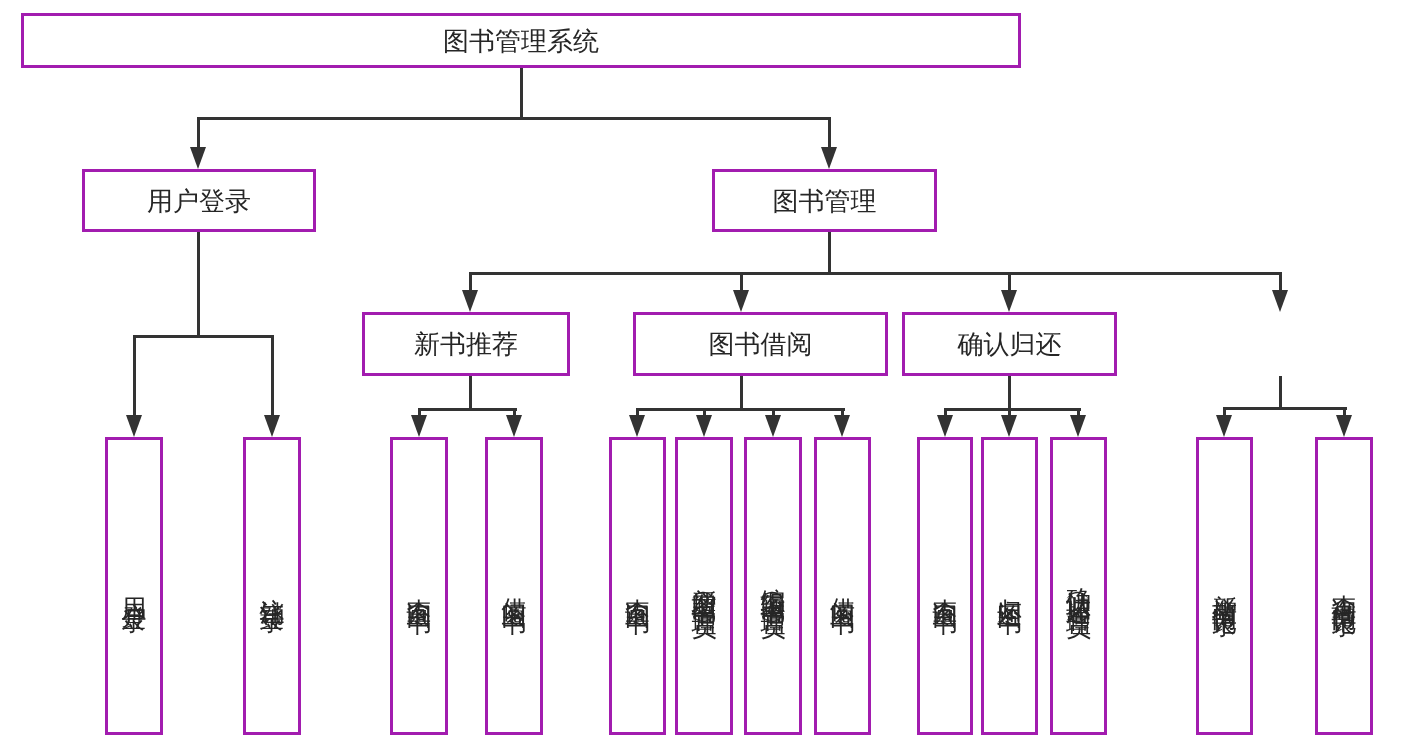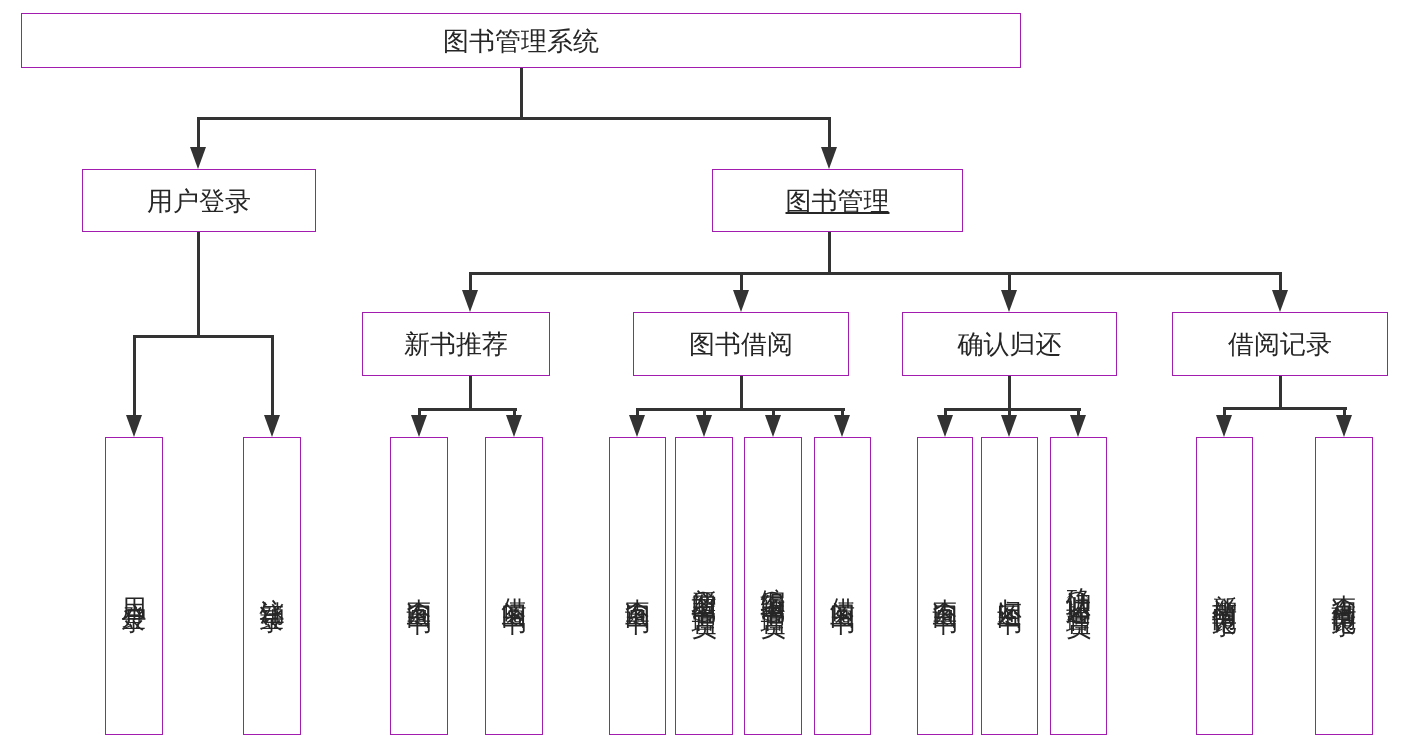--- a/index.html
+++ b/index.html
@@ -1,21 +1,21 @@
 <!DOCTYPE html>
 <html><head>
 <meta charset="utf-8">
 <style>
   html,body{margin:0;padding:0;background:#ffffff;}
   .canvas{
     position:relative;width:1405px;height:747px;background:#ffffff;overflow:hidden;
     font-family:"Liberation Sans","DejaVu Sans",sans-serif;color:#262626;
   }
   .box{
-    position:absolute;box-sizing:border-box;border:1px solid #a21caf;background:#ffffff;
+    position:absolute;box-sizing:border-box;border:3px solid #a21caf;background:#ffffff;
     display:flex;align-items:center;justify-content:center;
   }
   .box span{font-size:26px;line-height:1;color:#262626;white-space:nowrap;}
   .leaf span{
     writing-mode:vertical-rl;text-orientation:mixed;letter-spacing:4px;
     font-size:25px;line-height:1;
   }
   .ln{position:absolute;background:#333333;display:block;}
   .v{width:3px;}
   .h{height:3px;}
@@ -34,35 +34,32 @@
 
 <div class="canvas">
 
   <div class="box" style="left:21px;top:13px;width:1000px;height:55px;">
     <span>图书管理系统</span>
   </div>
 
   <div class="box" style="left:82px;top:169px;width:234px;height:63px;">
     <span>用户登录</span>
   </div>
-  <div class="box" style="left:712px;top:169px;width:251px;height:63px;text-decoration:underline;">
+  <div class="box" style="left:712px;top:169px;width:225px;height:63px;">
     <span>图书管理</span>
   </div>
 
-  <div class="box" style="left:362px;top:312px;width:188px;height:64px;">
+  <div class="box" style="left:362px;top:312px;width:208px;height:64px;">
     <span>新书推荐</span>
   </div>
-  <div class="box" style="left:633px;top:312px;width:216px;height:64px;">
+  <div class="box" style="left:633px;top:312px;width:255px;height:64px;">
     <span>图书借阅</span>
   </div>
   <div class="box" style="left:902px;top:312px;width:215px;height:64px;">
     <span>确认归还</span>
-  </div>
-  <div class="box" style="left:1172px;top:312px;width:216px;height:64px;">
-    <span>借阅记录</span>
   </div>
 
   <div class="box leaf" style="left:105px;top:437px;width:58px;height:298px;">
     <span>用户登录</span>
   </div>
   <div class="box leaf" style="left:243px;top:437px;width:58px;height:298px;">
     <span>注销登录</span>
   </div>
   <div class="box leaf" style="left:390px;top:437px;width:58px;height:298px;">
     <span>查询图书</span>

